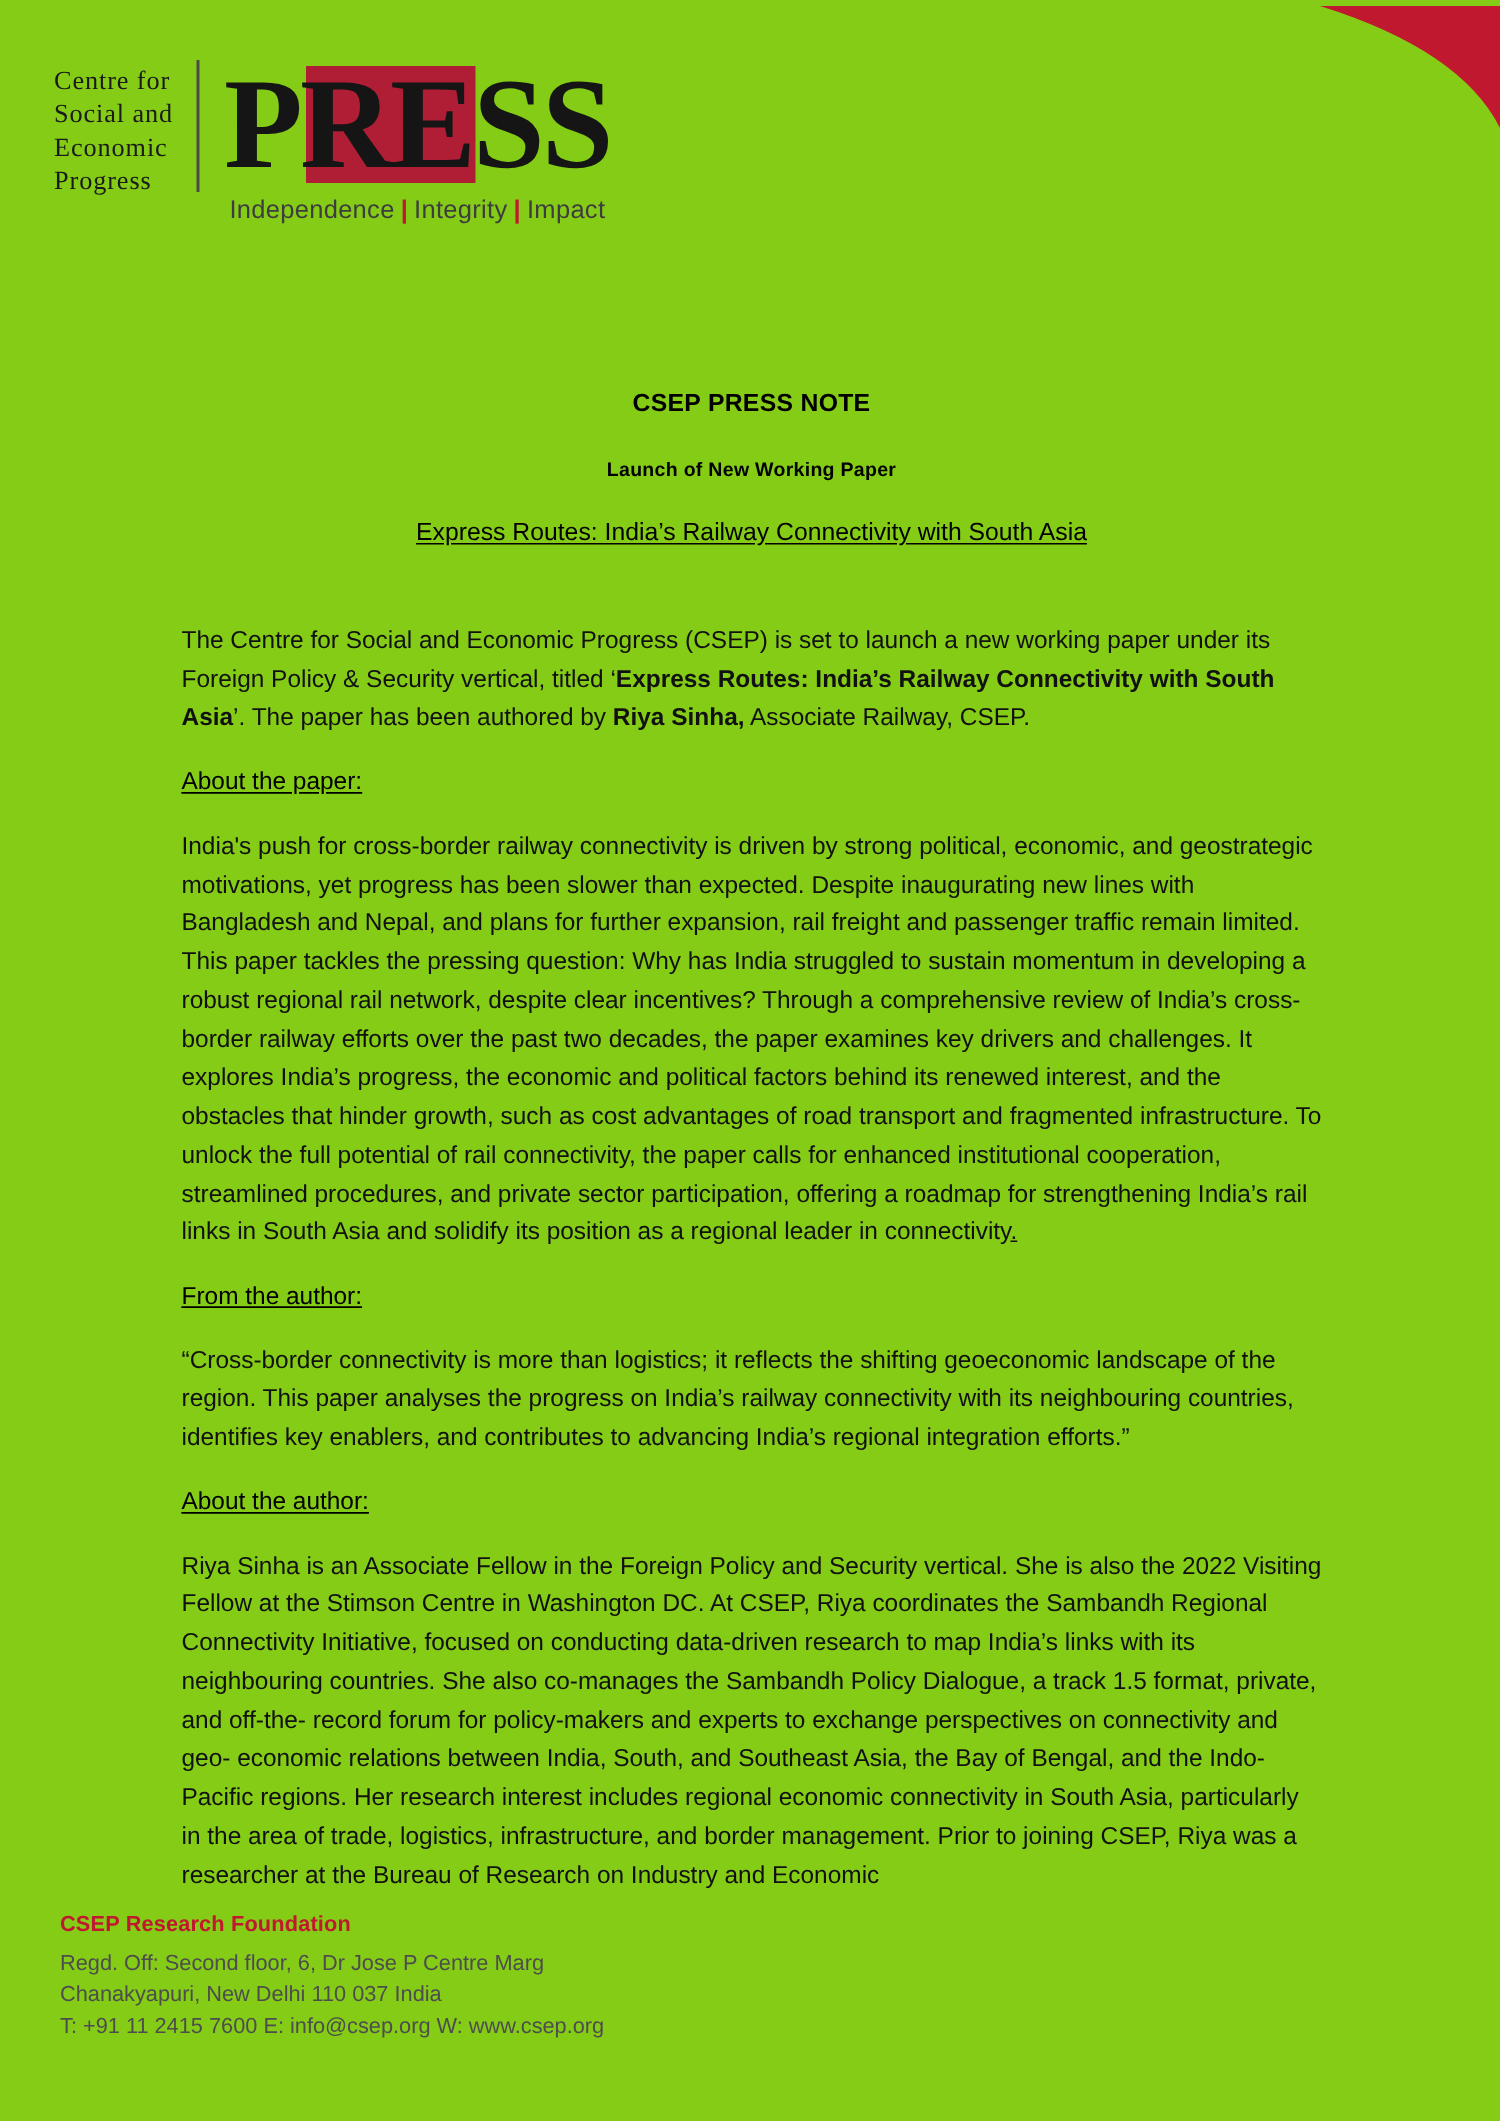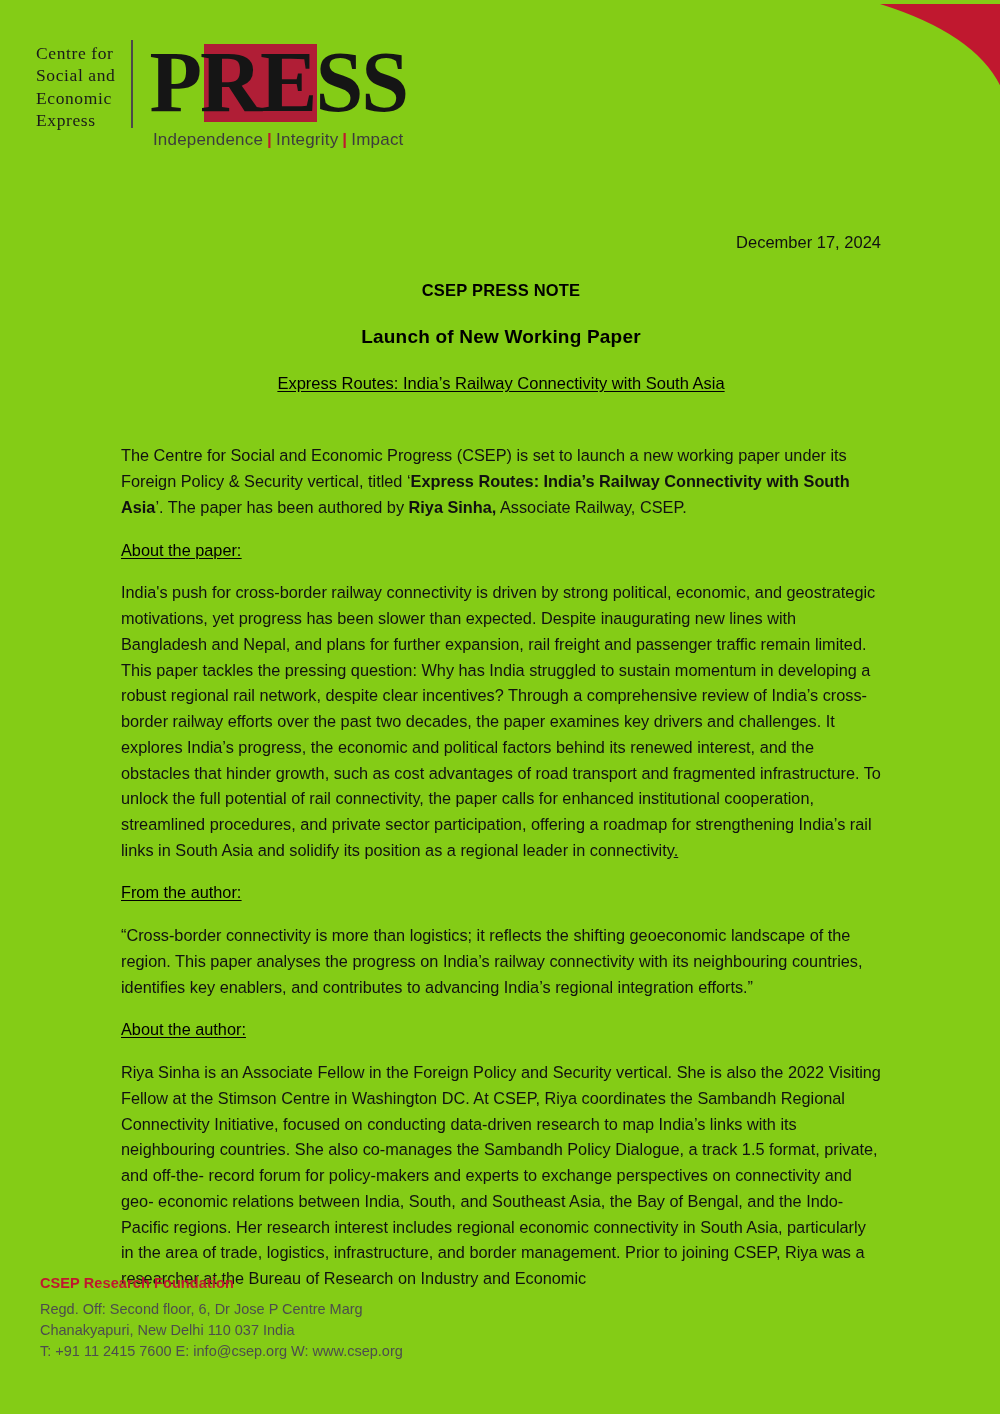--- a/index.html
+++ b/index.html
@@ -117,21 +117,21 @@
     margin-top: 28px;
   }
   .title-main {
     font-weight: bold;
     font-size: 16.5px;
     letter-spacing: 0.2px;
     margin-bottom: 26px;
   }
   .title-sub {
     font-weight: bold;
-    font-size: 19px;
+    font-size: 13px;
     letter-spacing: 0.2px;
     margin-bottom: 26px;
   }
   .title-paper {
     font-size: 16.5px;
     text-decoration: underline;
     text-underline-offset: 2px;
   }
   p.para {
     font-size: 16.3px;
@@ -180,37 +180,36 @@
 
   <svg class="corner-graphic" viewBox="0 0 130 122">
     <path d="M 0 0 L 130 0 L 130 122 Q 128 40 0 0 Z" fill="#c0182f"></path>
   </svg>
 
   <div class="logo-block">
     <div class="logo-words">
       <div>Centre for</div>
       <div>Social and</div>
       <div>Economic</div>
-      <div>Express</div>
+      <div>Progress</div>
     </div>
     <div class="logo-divider"></div>
     <div class="logo-right">
       <div class="logo-mark">
         <span class="redbox"></span>
         <span class="csep-text">PRESS</span>
       </div>
       <div class="logo-tagline">
         <span>Independence</span><span class="sep">|</span><span>Integrity</span><span class="sep">|</span><span>Impact</span>
       </div>
     </div>
   </div>
 
   <div class="content">
 
-    <div class="date-line">December 17, 2024</div>
 
     <div class="center-block">
       <div class="title-main">CSEP PRESS NOTE</div>
       <div class="title-sub">Launch of New Working Paper</div>
       <div class="title-paper">Express Routes: India’s Railway Connectivity with South Asia</div>
     </div>
 
     <p class="para first"><span>The Centre for Social and Economic Progress (CSEP) is set to launch a new working paper under its Foreign Policy &amp; Security vertical, titled ‘</span><b>Express Routes: India’s Railway Connectivity with South Asia</b><span>’. The paper has been authored by </span><b>Riya Sinha,</b><span> Associate Railway, CSEP.</span></p>
 
     <div class="section-head"><span>About the paper:</span></div>

